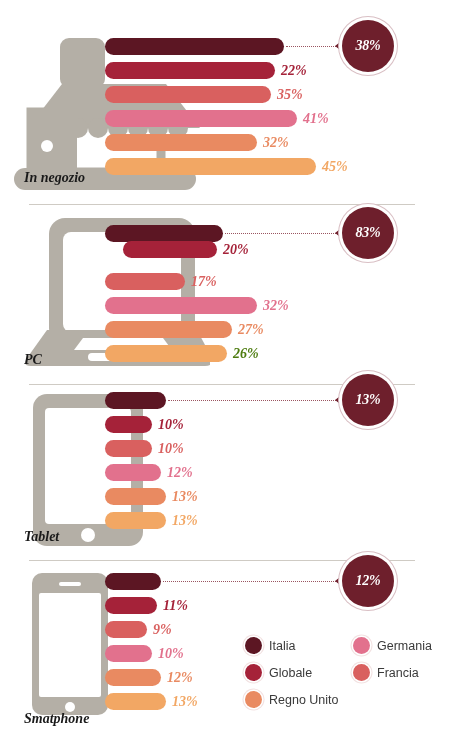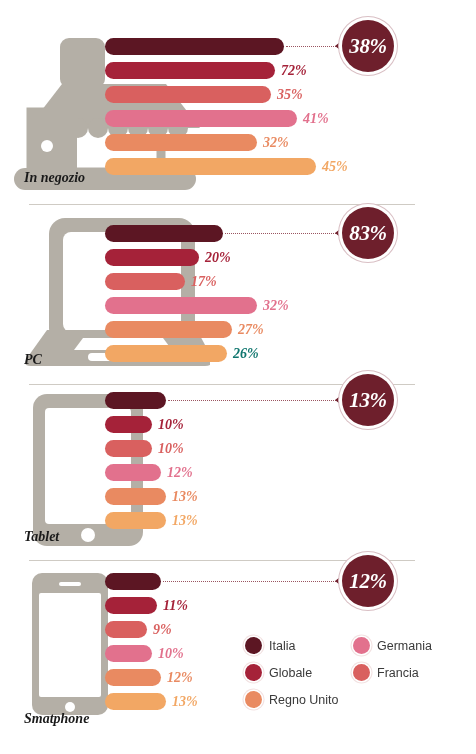--- a/index.html
+++ b/index.html
@@ -73,21 +73,21 @@
     border-radius: 50%;
     background: #6e1f2c;
     box-shadow: 0 0 0 3px #ffffff, 0 0 0 4px #d9bfc4;
     display: flex;
     align-items: center;
     justify-content: center;
     color: #ffffff;
     font-family: "Liberation Serif", serif;
     font-weight: bold;
     font-style: italic;
-    font-size: 21px;
+    font-size: 14px;
     letter-spacing: -0.3px;
   }
   .badge-arrow {
     position: absolute;
     width: 0;
     height: 0;
     border-top: 7px solid transparent;
     border-bottom: 7px solid transparent;
     border-right: 9px solid #6e1f2c;
   }
@@ -160,21 +160,21 @@
 
       <rect x="14" y="168" width="182" height="22" rx="11" fill="#b4afa6"></rect>
     </svg>
 
     <div class="bars-layer">
       <div class="bar-row" style="top:38px;">
         <div class="bar" style="width:179px;background:#5c1623;"></div>
       </div>
       <div class="bar-row" style="top:62px;">
         <div class="bar" style="width:170px;background:#a52239;"></div>
-        <span class="bar-value" style="color:#a52239;">72%</span>
+        <span class="bar-value" style="color:#a52239;">22%</span>
       </div>
       <div class="bar-row" style="top:86px;">
         <div class="bar" style="width:166px;background:#d9605f;"></div>
         <span class="bar-value" style="color:#d9605f;">35%</span>
       </div>
       <div class="bar-row" style="top:110px;">
         <div class="bar" style="width:192px;background:#e2718d;"></div>
         <span class="bar-value" style="color:#e2718d;">41%</span>
       </div>
       <div class="bar-row" style="top:134px;">
@@ -208,39 +208,39 @@
       <path d="M47 120 L197 120 L212 148 Q214 156 205 156 L31 156 Q22 156 27 148 Z" fill="#b4afa6"></path>
 
       <rect x="88" y="143" width="58" height="8" rx="4" fill="#ffffff"></rect>
       <path d="M83 128 L163 128 L172 140 L74 140 Z" fill="#ffffff"></path>
     </svg>
 
     <div class="bars-layer">
       <div class="bar-row" style="top:15px;">
         <div class="bar" style="width:118px;background:#5c1623;"></div>
       </div>
-      <div class="bar-row" style="top:39px;">
+      <div class="bar-row" style="top:31px;margin-left:18px;">
         <div class="bar" style="width:94px;background:#a52239;"></div>
         <span class="bar-value" style="color:#a52239;">20%</span>
       </div>
       <div class="bar-row" style="top:63px;">
         <div class="bar" style="width:80px;background:#d9605f;"></div>
         <span class="bar-value" style="color:#d9605f;">17%</span>
       </div>
       <div class="bar-row" style="top:87px;">
         <div class="bar" style="width:152px;background:#e2718d;"></div>
         <span class="bar-value" style="color:#e2718d;">32%</span>
       </div>
       <div class="bar-row" style="top:111px;">
         <div class="bar" style="width:127px;background:#e98a61;"></div>
         <span class="bar-value" style="color:#e98a61;">27%</span>
       </div>
       <div class="bar-row" style="top:135px;">
         <div class="bar" style="width:122px;background:#f2a764;"></div>
-        <span class="bar-value" style="color:#0f766e;">26%</span>
+        <span class="bar-value" style="color:#4d7c0f;">26%</span>
       </div>
     </div>
 
     <div class="leader" style="left:225px;top:23px;width:113px;"></div>
     <div class="badge-arrow" style="left:335px;top:16px;"></div>
     <div class="badge" style="left:342px;top:-3px;">
       <span>83%</span>
     </div>
 
     <div class="cat-label" style="left:24px;top:142px;">PC</div>

